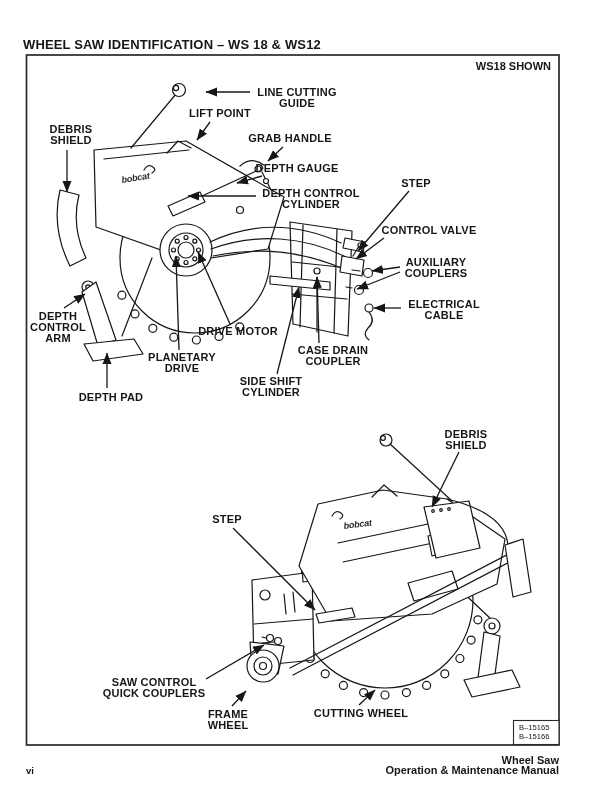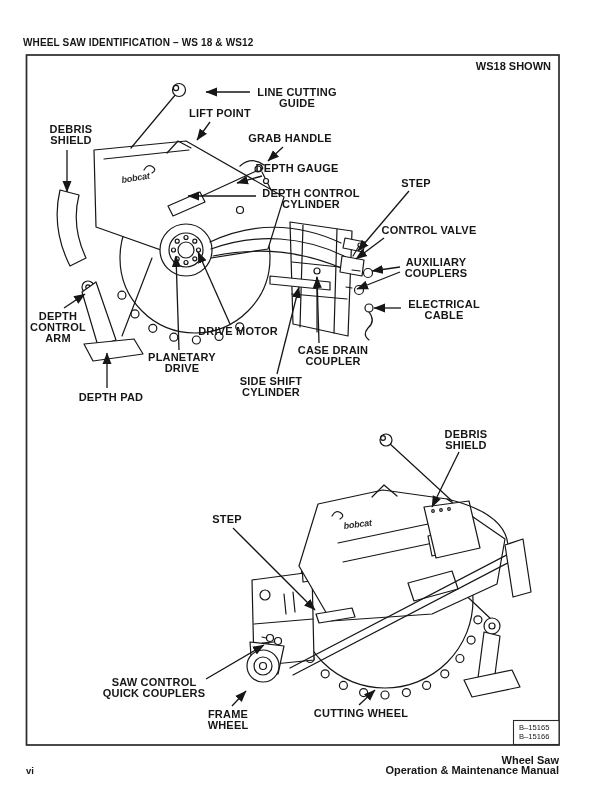--- a/index.html
+++ b/index.html
@@ -2,21 +2,21 @@
 <html><head>
 <meta charset="utf-8">
 <style>
   html,body { margin:0; padding:0; }
   body {
     width:612px; height:792px; background:#ffffff; position:relative;
     font-family:"Liberation Sans", sans-serif; color:#161616; overflow:hidden;
   }
   .abs { position:absolute; }
   #page-title {
-    left:23px; top:37px; font-size:10px; font-weight:bold; letter-spacing:0.15px;
+    left:23px; top:37px; font-size:13px; font-weight:bold; letter-spacing:0.15px;
     white-space:nowrap;
   }
   #footer-page-number {
     left:26px; width:533px; top:765px; text-align:left;
     font-size:9.5px; font-weight:bold;
   }
   #footer-doc-title {
     right:53px; top:756px; text-align:right; font-size:11px; font-weight:bold;
     line-height:9.5px; white-space:nowrap;
   }

